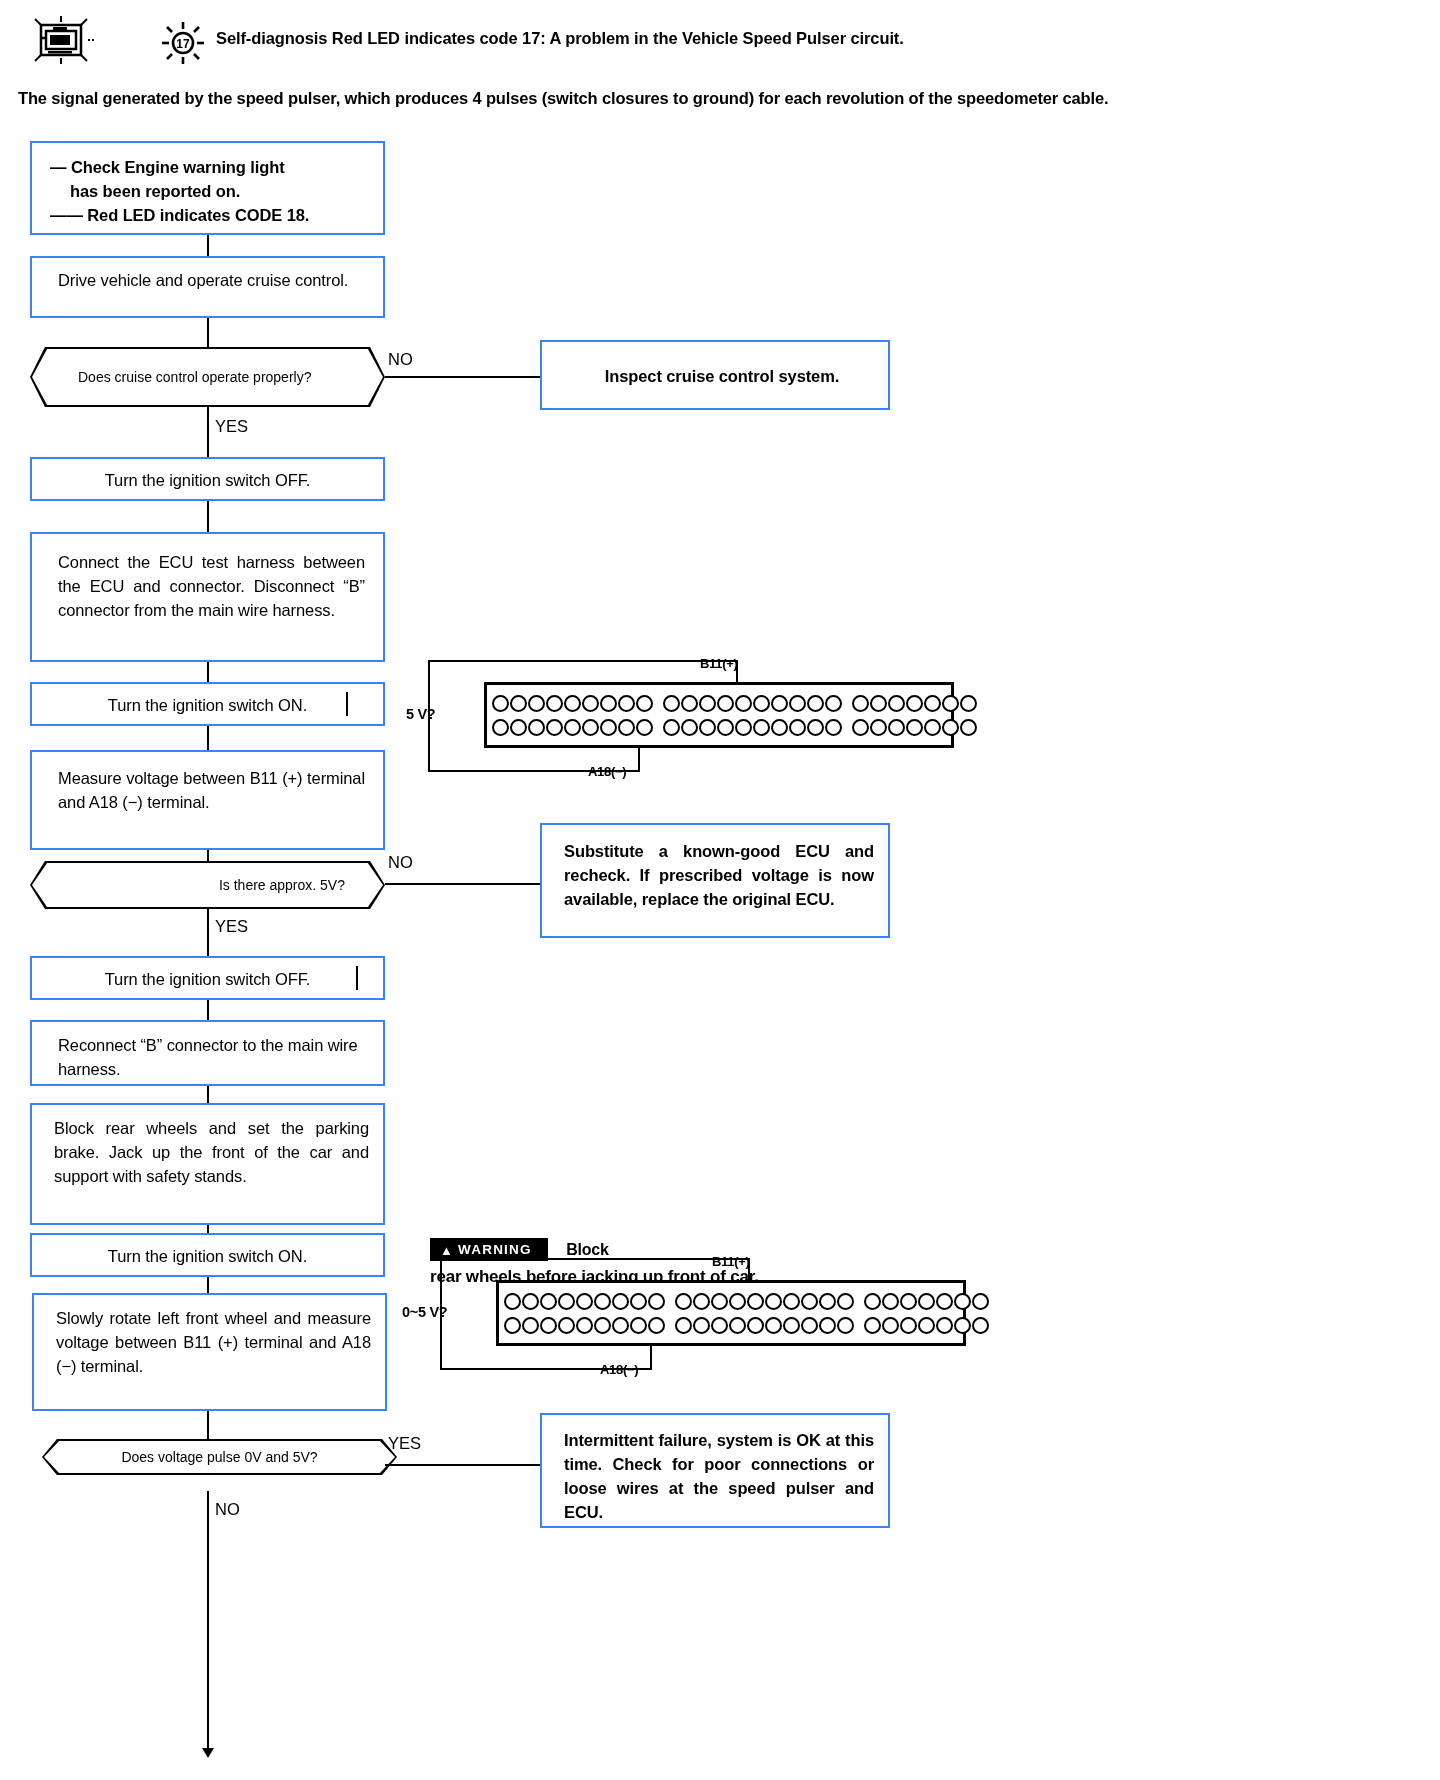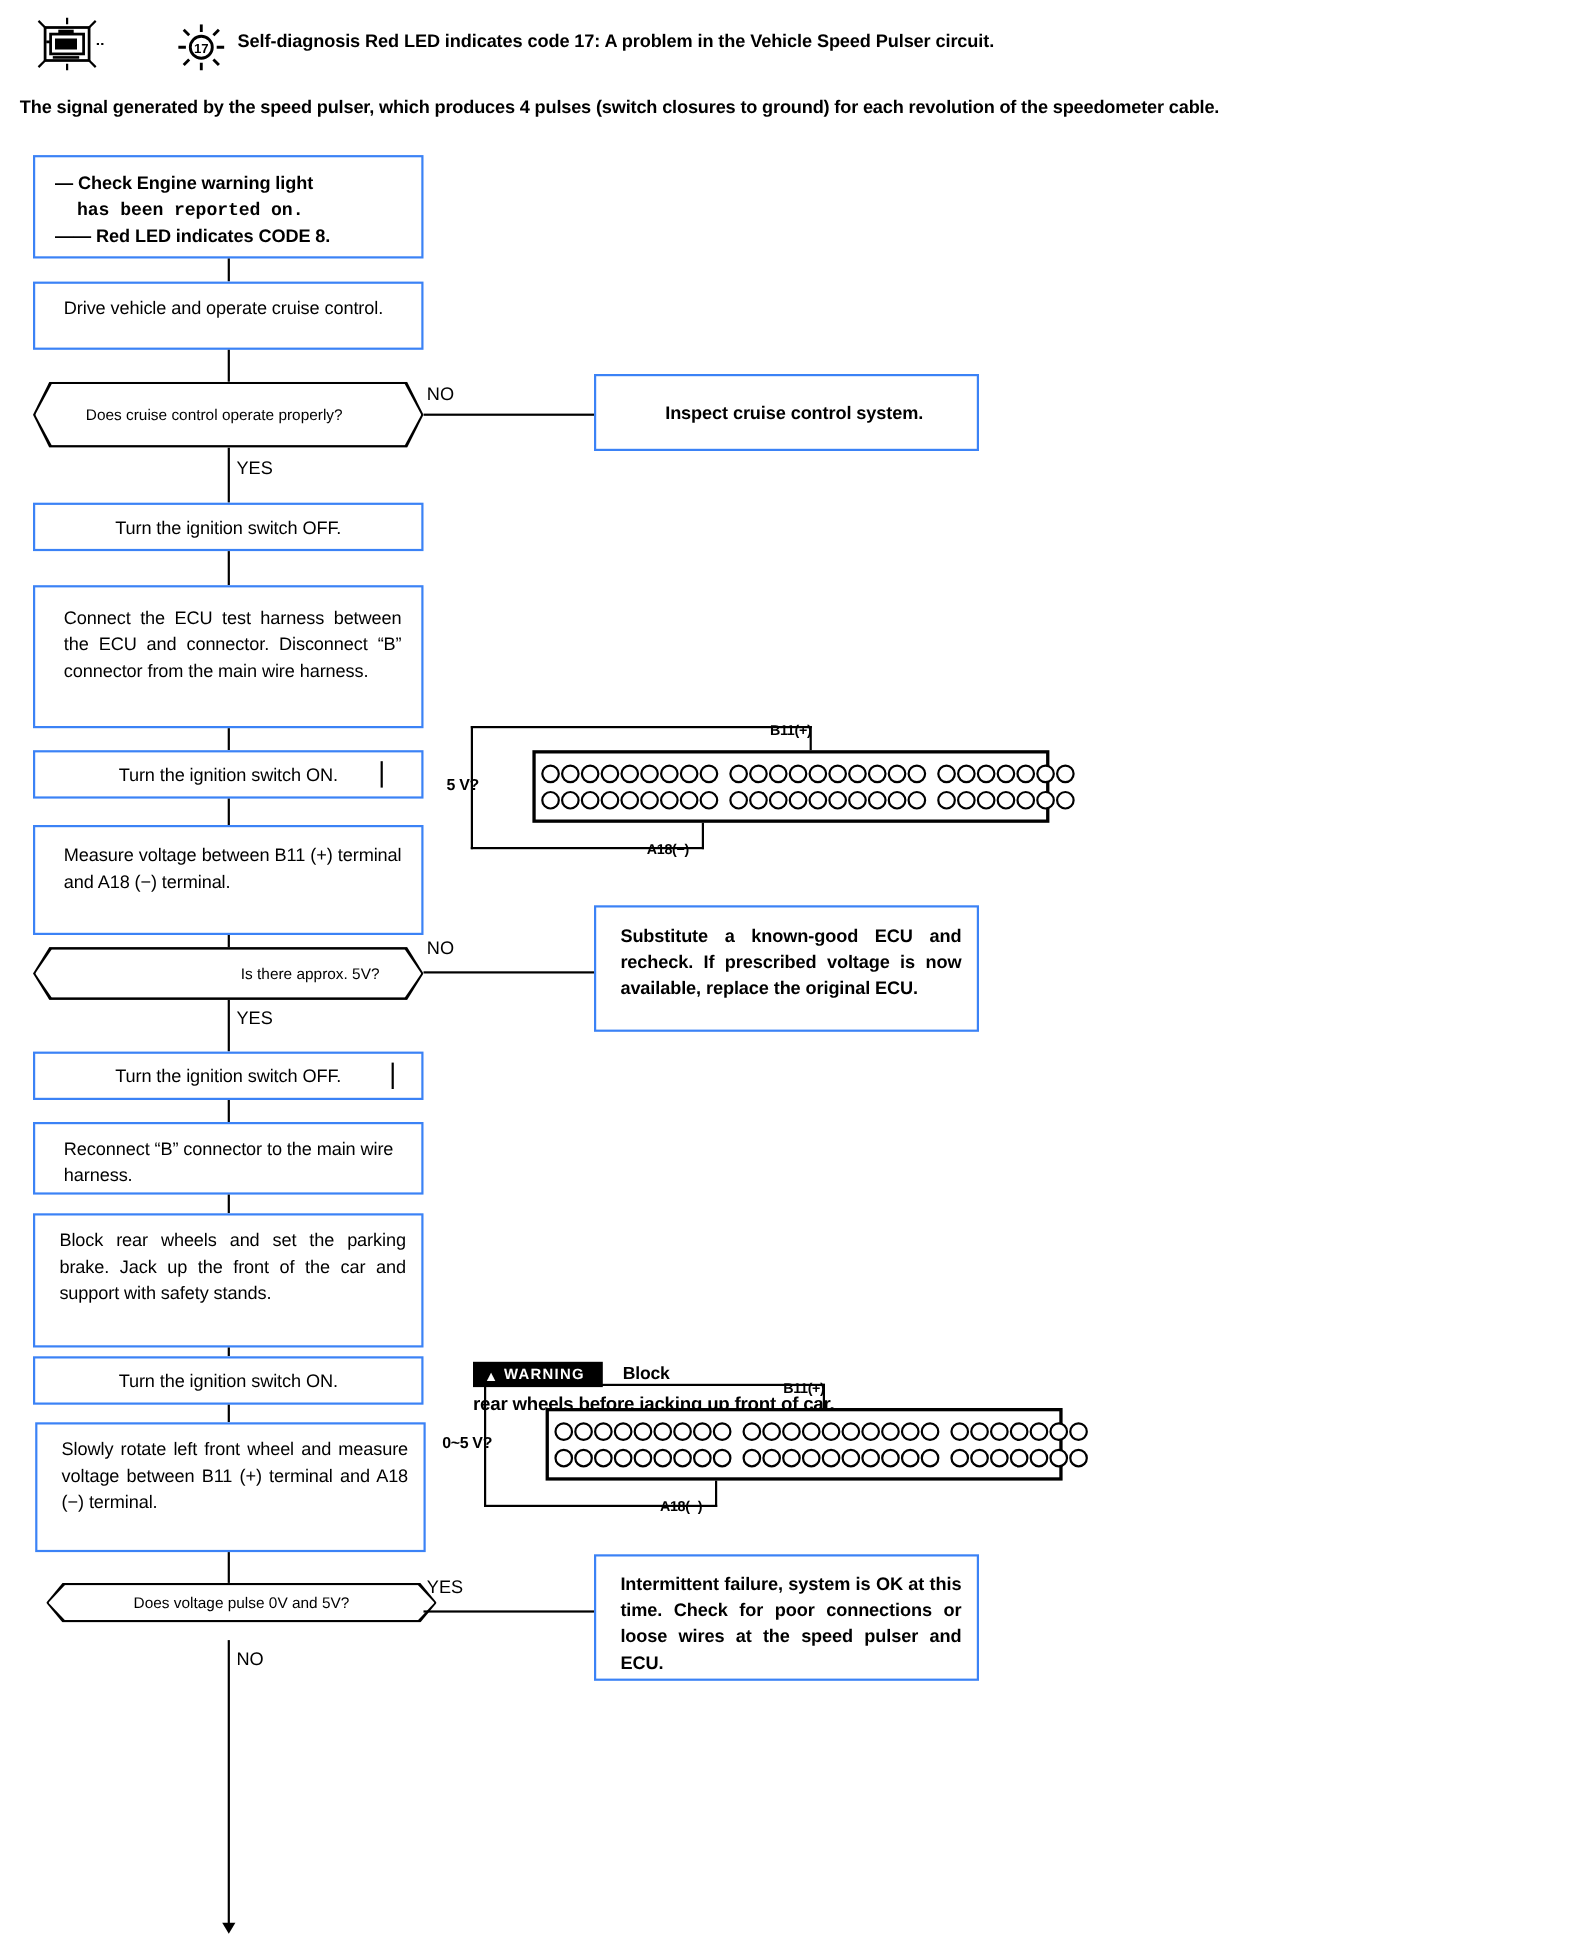--- a/index.html
+++ b/index.html
@@ -128,22 +128,22 @@
   </svg>
 
   <div id="header-text">Self-diagnosis Red LED indicates code 17: A problem in the Vehicle Speed Pulser circuit.</div>
 </div>
 
 <div id="intro-text">The signal generated by the speed pulser, which produces 4 pulses (switch closures to ground) for each revolution of the speedometer cable.</div>
 
 <div class="box bold" style="left:30px;top:141px;width:355px;height:94px;">
   <span class="txt" style="padding:12px 8px 0 18px;">
     <span style="display:block;text-indent:-20px;padding-left:20px;">—  Check  Engine  warning  light</span>
-    <span style="display:block;padding-left:20px;font-family:Liberation Mono, monospace;">has been reported on.</span>
-    <span style="display:block;text-indent:-20px;padding-left:20px;">——  Red LED indicates CODE 8.</span>
+    <span style="display:block;padding-left:20px;">has been reported on.</span>
+    <span style="display:block;text-indent:-20px;padding-left:20px;">——  Red LED indicates CODE 18.</span>
   </span>
 </div>
 
 <div class="vline" style="left:207px;top:235px;height:21px;"></div>
 
 <div class="box just" style="left:30px;top:256px;width:355px;height:62px;">
   <span class="txt" style="padding:10px 18px 0 26px;">Drive vehicle and operate cruise control.</span>
 </div>
 
 <div class="vline" style="left:207px;top:318px;height:29px;"></div>

